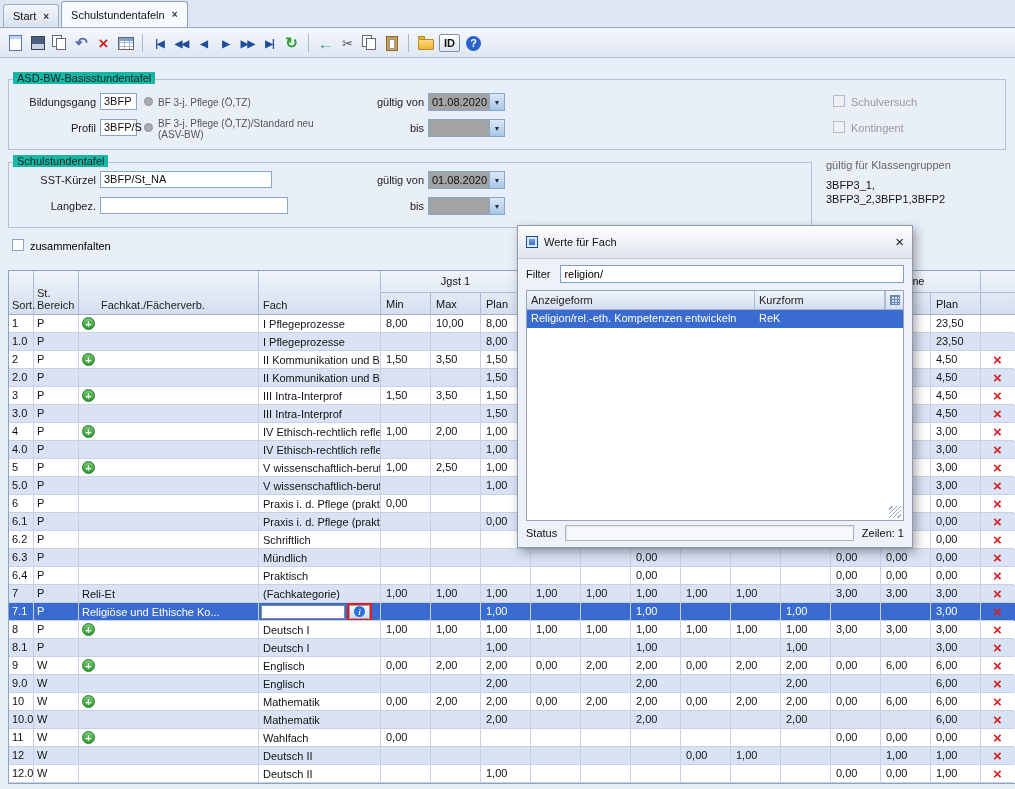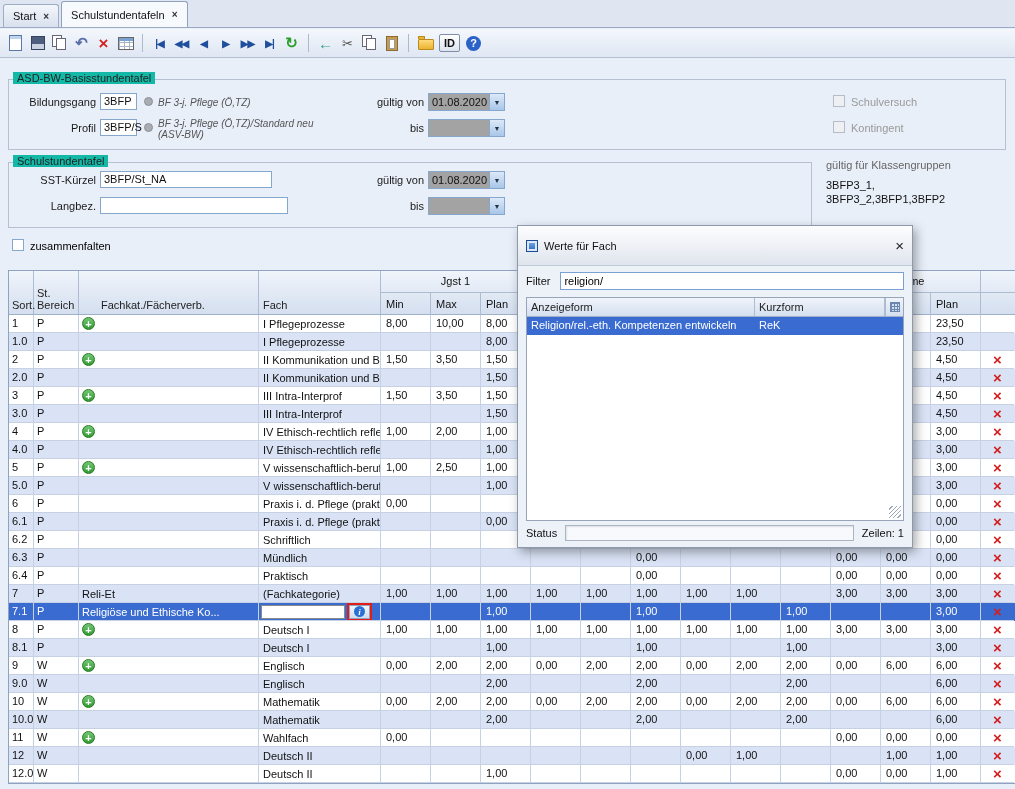--- a/index.html
+++ b/index.html
@@ -38,21 +38,21 @@
 
   
   .group{position:absolute;border:1px solid #b6c1d3}
   .gtitle{position:absolute;background:#14b8a6;padding:0 4px;color:#222}
   .flabel{position:absolute;text-align:right;color:#1a1a1a}
   .tfield{position:absolute;background:#fff;border:1px solid #86a7cc;height:17px;line-height:15px;padding-left:3px}
   .combo{position:absolute;height:18px;display:flex;border:1px solid #86a7cc;background:#a3a3a3}
   .combo .cv{flex:1;padding:2px 0 0 3px}
   .combo .cb{width:15px;background:linear-gradient(#dce9f8,#a8c6e8);border-left:1px solid #86a7cc;display:flex;align-items:center;justify-content:center;font-size:7px;color:#234}
   .dot{position:absolute;width:9px;height:9px;border-radius:50%;background:#a9adb3;border:1px solid #8d9197}
-  .idesc{position:absolute;font-style:italic;color:#555;font-size:10px;line-height:11px}
+  .idesc{position:absolute;color:#555;font-size:10px;line-height:11px}
   .cbox{position:absolute;width:12px;height:12px;background:#fff;border:1px solid #87a8cd}
   .cbox.dis{background:#eef0f4;border-color:#b5bcc7}
   .cblab{position:absolute;color:#999}
   .cblab.dark{color:#000}
   .kg-label{position:absolute;color:#666}
   .kg-val{position:absolute;color:#111;line-height:14px}
 
   
   .ttable{position:absolute;left:8px;top:270px;width:1008px;border:1px solid #8fa2bf;background:#fff}
   .thead{display:flex;height:44px;background:linear-gradient(#f0f4fb,#d4dfef);border-bottom:1px solid #9fb0c9}
@@ -77,21 +77,21 @@
   .c-del{width:33px;display:flex;align-items:center;justify-content:center;border-right:none}
   .plus{width:13px;height:13px;border-radius:50%;background:linear-gradient(#74c674,#2f9b2f);border:1px solid #267a26;color:#fff;font-weight:bold;font-size:11px;line-height:10px;display:flex;align-items:center;justify-content:center;flex:none}
   .xdel{color:#d41f1f;font-weight:bold;font-size:15px;line-height:14px}
   .editinput{width:84px;height:14px;border:1px solid #8a8a8a;background:#fff;margin-left:2px}
   .redwrap{border:2px solid #e21b1b;display:flex;margin-left:2px}
   .infobtn{width:21px;height:14px;background:linear-gradient(#f2f6fb,#cfdcec);border:1px solid #8fa3bd;display:flex;align-items:center;justify-content:center}
   .iinfo{width:11px;height:11px;border-radius:50%;background:#2a6fd6;color:#fff;font-size:9px;font-style:italic;font-weight:bold;display:flex;align-items:center;justify-content:center;font-family:"Liberation Serif",serif}
 
   
   .dlg{position:absolute;left:517px;top:225px;width:396px;height:323px;background:#edf1f8;border:1px solid #8e99ab;box-shadow:3px 4px 10px rgba(0,0,0,.35);display:flex;flex-direction:column;z-index:20}
-  .dtitle{height:40px;background:linear-gradient(#fdfdfe,#dfe5ee);border-bottom:1px solid #c2cad6;display:flex;align-items:center;padding:0 8px;gap:6px;flex:none}
+  .dtitle{height:33px;background:linear-gradient(#fdfdfe,#dfe5ee);border-bottom:1px solid #c2cad6;display:flex;align-items:center;padding:0 8px;gap:6px;flex:none}
   .dico{width:12px;height:12px;background:linear-gradient(#7db0e8,#2a62b8);border:1px solid #1d4b94;box-shadow:inset 0 0 0 2px #d8e8fa}
   .dtext{flex:1;color:#111}
   .dclose{font-size:15px;color:#222;line-height:14px}
   .dfilter{display:flex;align-items:center;padding:6px 8px 3px;gap:10px;flex:none}
   .dfinput{flex:1;height:18px;border:1px solid #7aa0d4;background:#fff;font:11px "Liberation Sans",sans-serif;padding-left:3px}
   .dtablewrap{flex:1;margin:4px 8px 2px;border:1px solid #98a5b8;background:#fff;display:flex;flex-direction:column;position:relative}
   .dthead{display:flex;height:19px;background:linear-gradient(#f0f4fb,#d4dfef);border-bottom:1px solid #9fb0c9;flex:none}
   .dth{padding:3px 0 0 4px;border-right:1px solid #aebcd2;color:#222}
   .dth1{width:228px}.dth2{flex:1}
   .dcorner{width:18px;display:flex;align-items:center;justify-content:center;border-left:1px solid #aebcd2}

